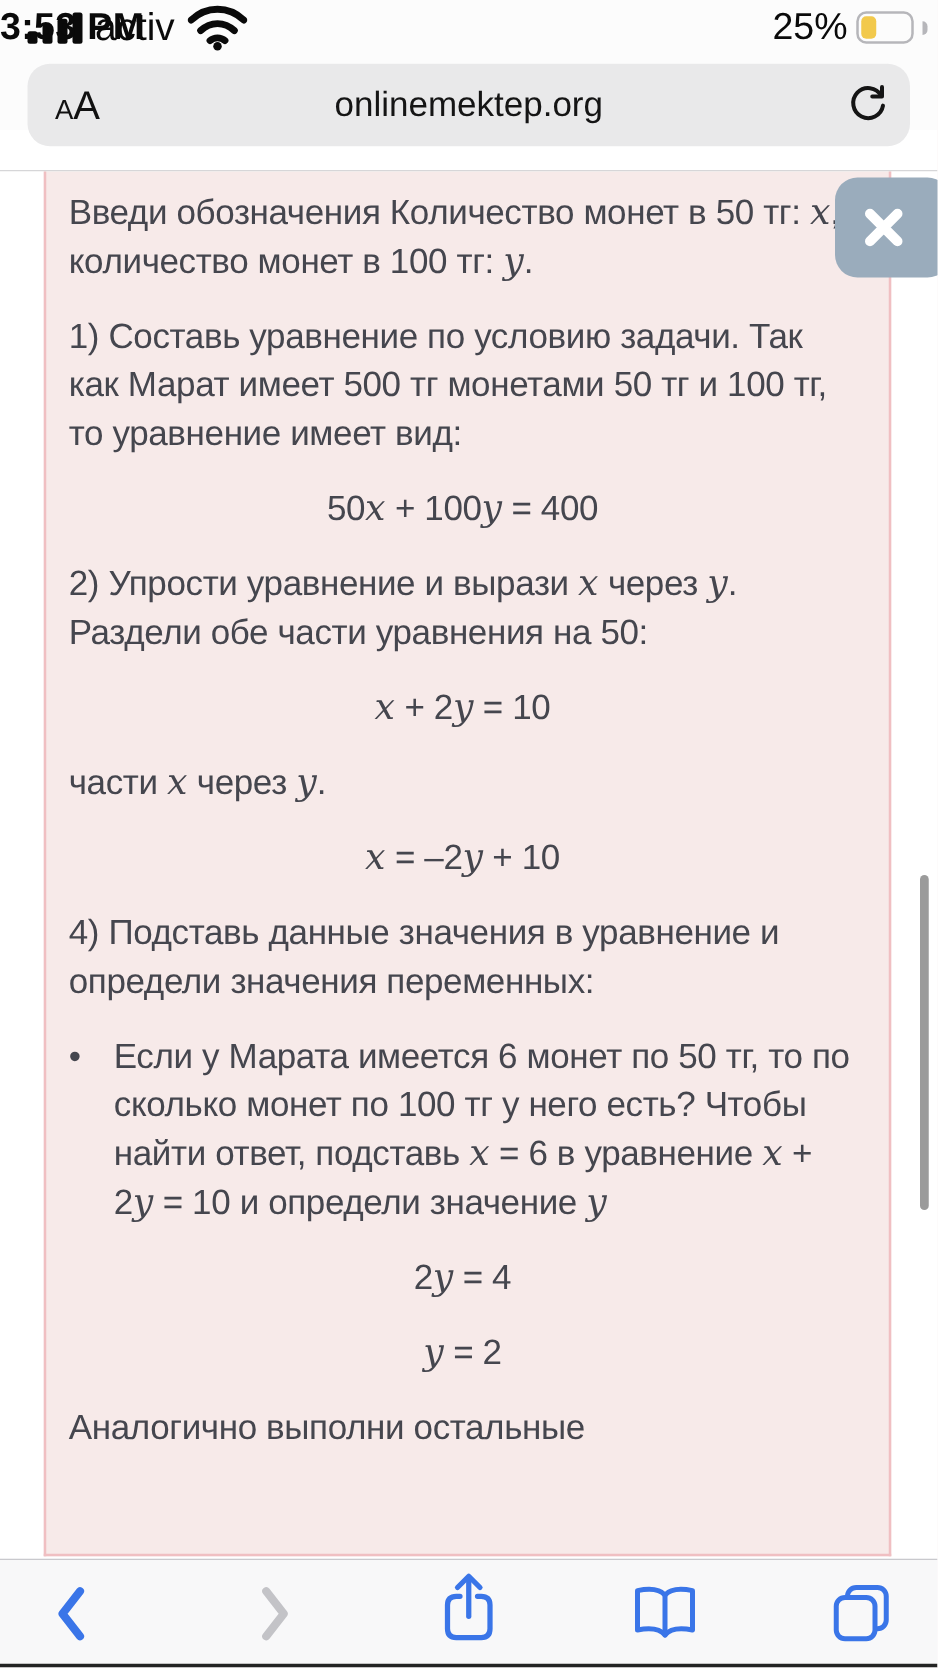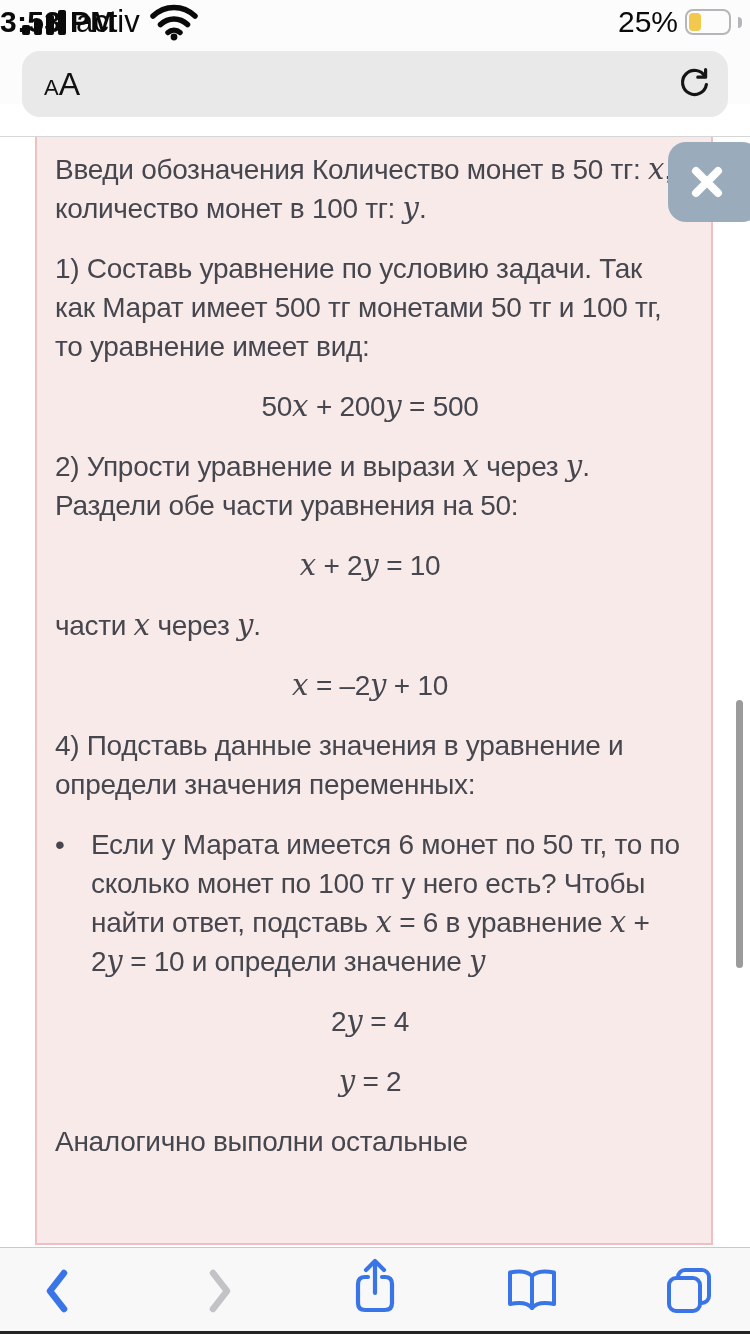--- a/index.html
+++ b/index.html
@@ -85,33 +85,34 @@
           <span class="fill"></span>
         </span>
       <span class="battery-nub"></span>
     </div>
 
     <div class="addr">
       <span class="reader">
           <span>A</span>
           <b>A</b>
         </span>
+      <span class="url">onlinemektep.org</span>
       <svg class="reload" viewBox="0 0 36 36">
         <path d="M29 10.5 A12 12 0 1 0 30.4 18.5" fill="none" stroke="#151515" stroke-width="3.2" stroke-linecap="round"></path>
         <path d="M29.6 3.5 L29.6 11.2 L21.8 11.2" fill="none" stroke="#151515" stroke-width="3.2" stroke-linecap="round" stroke-linejoin="round"></path>
       </svg>
     </div>
   </div>
   <div class="header-hairline"></div>
 
   <div class="content">
     <div class="panel">
       <div class="block"><span>Введи обозначения Количество монет в 50 тг: </span><span class="mi">x</span><span>, количество монет в 100 тг: </span><span class="mi">y</span><span>.</span></div>
       <div class="block"><span>1) Составь уравнение по условию задачи. Так как Марат имеет 500 тг монетами 50 тг и 100 тг, то уравнение имеет вид:</span></div>
-      <div class="block eq"><span>50</span><span class="mi">x</span><span> + 200</span><span class="mi">y</span><span> = 500</span></div>
+      <div class="block eq"><span>50</span><span class="mi">x</span><span> + 100</span><span class="mi">y</span><span> = 400</span></div>
       <div class="block"><span>2) Упрости уравнение и вырази </span><span class="mi">x</span><span> через </span><span class="mi">y</span><span>. Раздели обе части уравнения на 50:</span></div>
       <div class="block eq"><span class="mi">x</span><span> + 2</span><span class="mi">y</span><span> = 10</span></div>
       <div class="block"><span>части </span><span class="mi">x</span><span> через </span><span class="mi">y</span><span>.</span></div>
       <div class="block eq"><span class="mi">x</span><span> = –2</span><span class="mi">y</span><span> + 10</span></div>
       <div class="block"><span>4) Подставь данные значения в уравнение и определи значения переменных:</span></div>
       <div class="block bullet">
         <span class="marker">•</span>
         <span><span>Если у Марата имеется 6 монет по 50 тг, то по сколько монет по 100 тг у него есть? Чтобы найти ответ, подставь </span><span class="mi">x</span><span> = 6 в уравнение </span><span class="mi">x</span><span> + 2</span><span class="mi">y</span><span> = 10 и определи значение </span><span class="mi">y</span></span>
       </div>
       <div class="block eq beq"><span>2</span><span class="mi">y</span><span> = 4</span></div>

